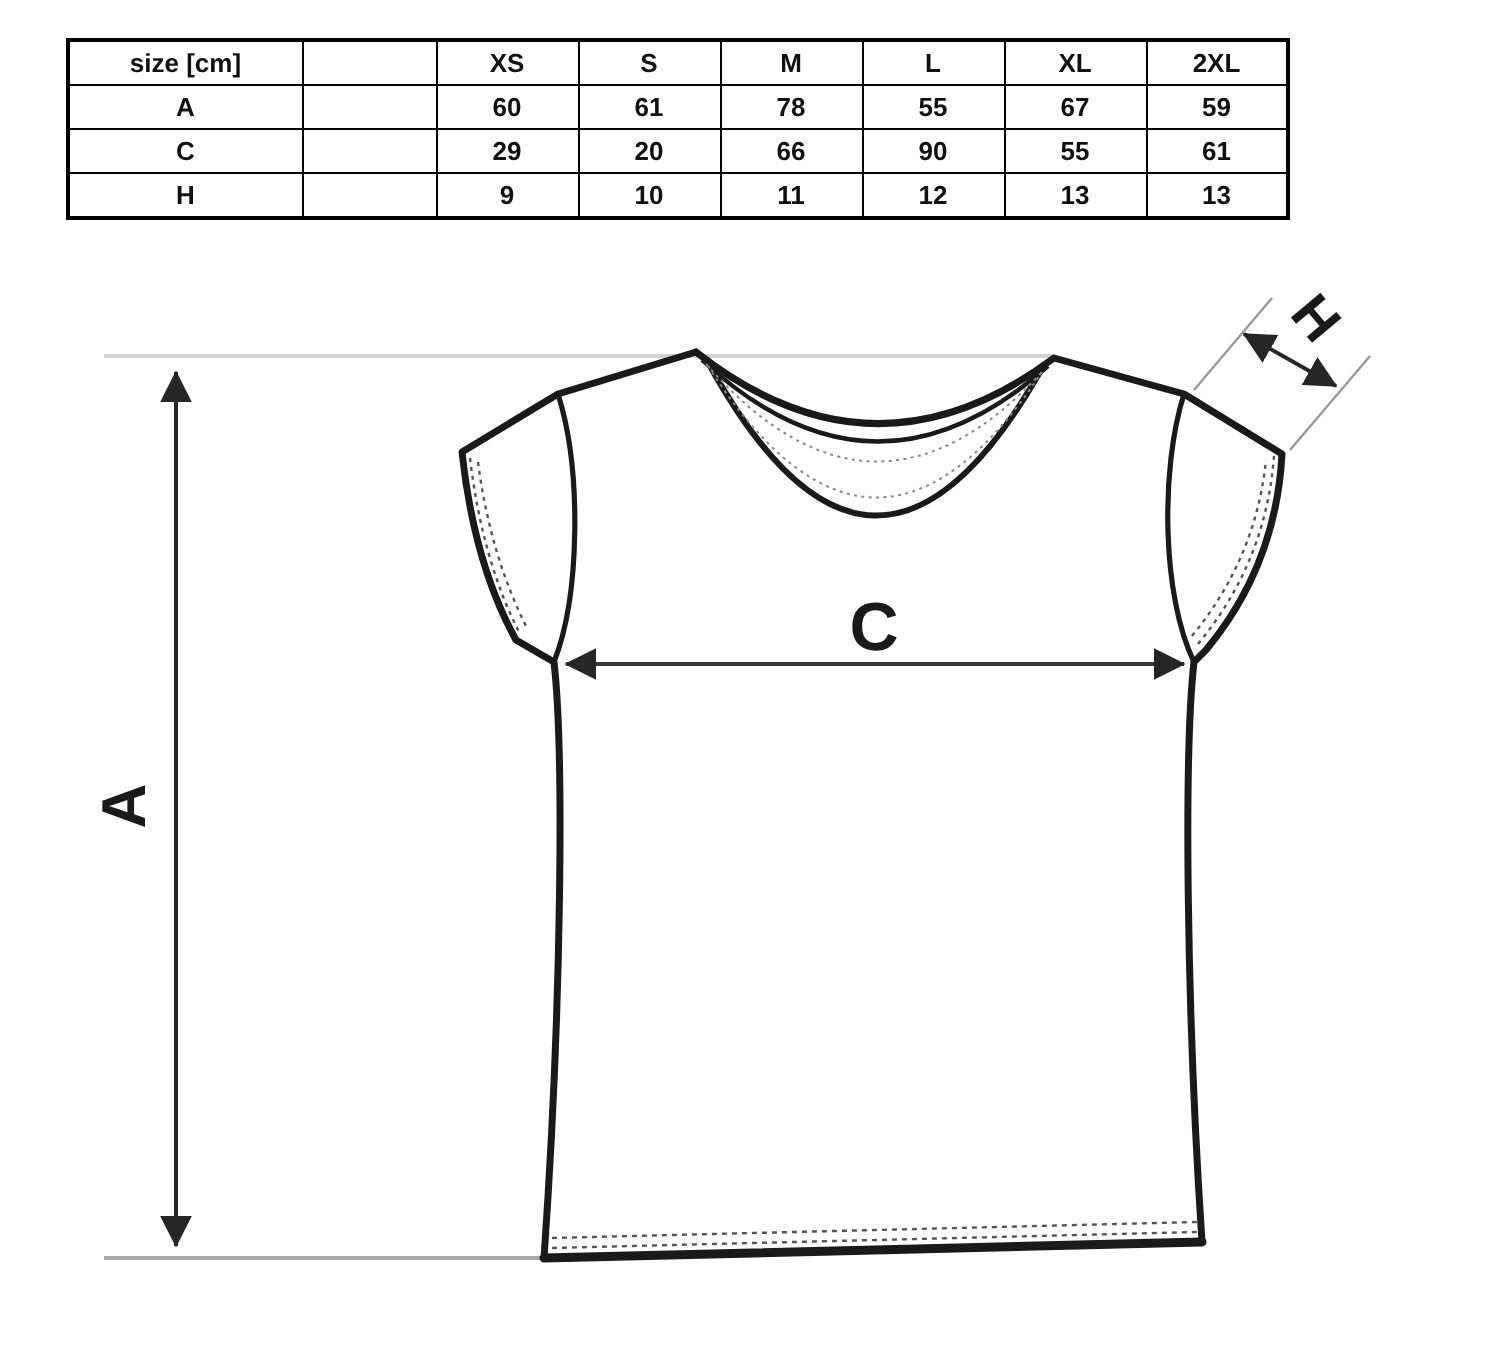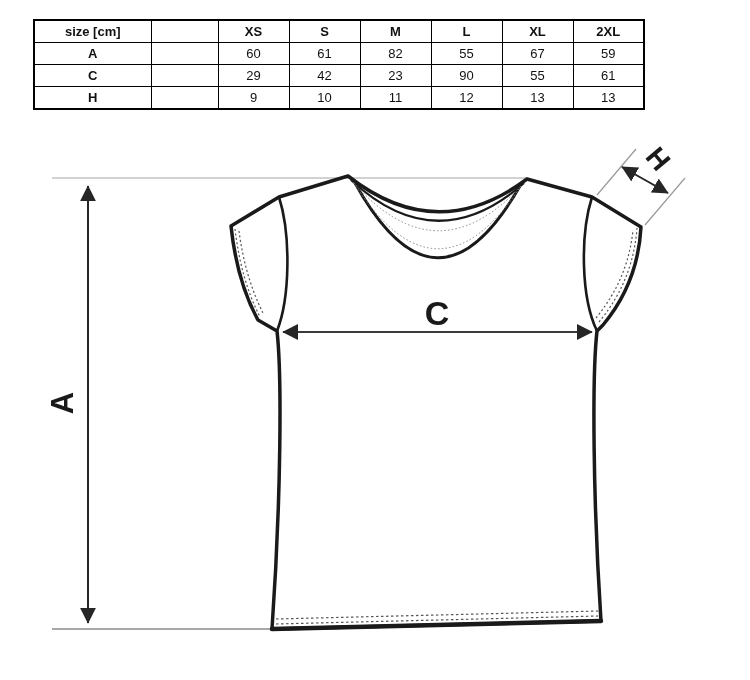--- a/index.html
+++ b/index.html
@@ -5,21 +5,21 @@
   html,body{margin:0;padding:0;background:#ffffff;}
   #screen{position:relative;width:750px;height:680px;background:#ffffff;overflow:hidden;
           font-family:"Liberation Sans", sans-serif;color:#111;}
   
   #size-table{position:absolute;left:33px;top:19px;border-collapse:collapse;table-layout:fixed;
               border:2px solid #000;}
   #size-table td,#size-table th{border:1.5px solid #000;height:21px;padding:0;margin:0;
               text-align:center;vertical-align:middle;font-size:13px;line-height:21px;
               white-space:nowrap;overflow:hidden;}
   #size-table th{font-weight:bold;}
-  #size-table td{font-weight:normal;}
+  #size-table td{font-weight:bold;}
   .col-label{width:117px;} .col-spacer{width:67px;} .col-size{width:71px;}
   
   #size-note{position:absolute;left:30px;top:111px;font-size:11.5px;color:#1a1a1a;
              letter-spacing:0.1px;}
   
   #diagram-svg{position:absolute;left:0;top:0;width:750px;height:680px;}
   #diagram-svg text{font-family:"Liberation Sans", sans-serif;font-weight:bold;fill:#1a1a1a;}
 </style>
 </head>
 <body>
@@ -46,31 +46,31 @@
         <th>M</th>
         <th>L</th>
         <th>XL</th>
         <th>2XL</th>
       </tr>
       <tr>
         <th>A</th>
         <td></td>
         <td>60</td>
         <td>61</td>
-        <td>82</td>
+        <td>78</td>
         <td>55</td>
         <td>67</td>
         <td>59</td>
       </tr>
       <tr>
         <th>C</th>
         <td></td>
         <td>29</td>
-        <td>42</td>
-        <td>23</td>
+        <td>20</td>
+        <td>66</td>
         <td>90</td>
         <td>55</td>
         <td>61</td>
       </tr>
       <tr>
         <th>H</th>
         <td></td>
         <td>9</td>
         <td>10</td>
         <td>11</td>

